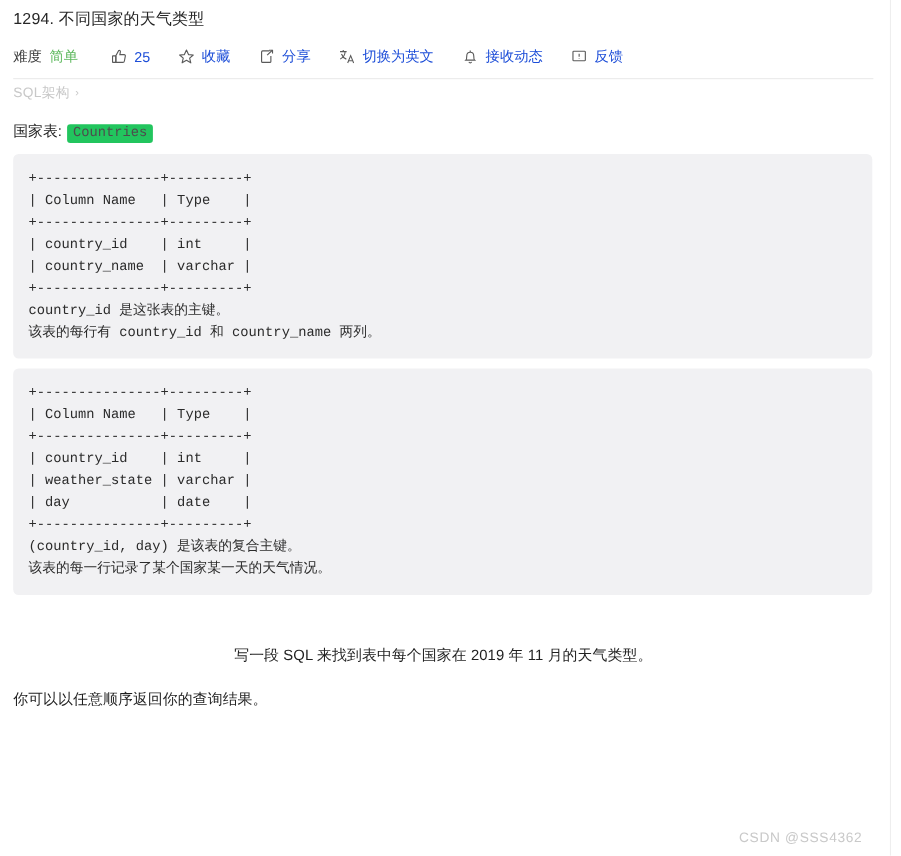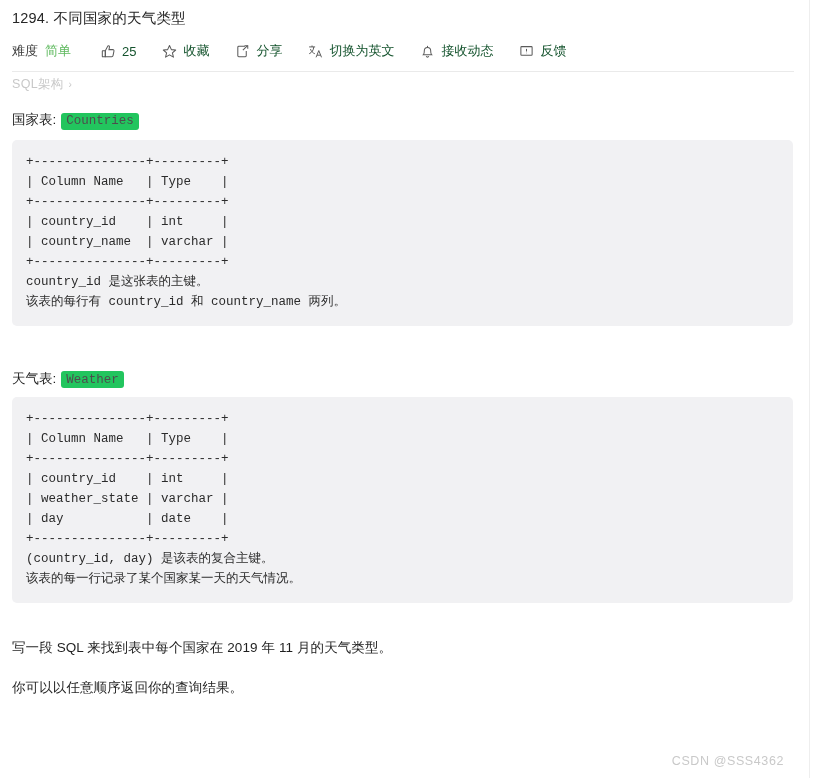--- a/index.html
+++ b/index.html
@@ -50,21 +50,21 @@
   .meta-icon {
     display: inline-flex;
     width: 15px;
     height: 15px;
     margin-right: 6px;
     color: #5a5a5a;
     align-items: center;
     justify-content: center;
   }
   .meta-icon svg { display: block; }
-  .meta-text { color: #14532d; }
+  .meta-text { color: #1d4ed8; }
   .divider {
     height: 1px;
     background: #eaeaea;
     margin-top: 5px;
   }
   
   .schema-toggle {
     font-size: 12.5px;
     color: #c8c8c8;
     margin-top: 4px;
@@ -237,36 +237,32 @@
 
   <div class="codeblock">+---------------+---------+
 | Column Name   | Type    |
 +---------------+---------+
 | country_id    | int     |
 | country_name  | varchar |
 +---------------+---------+
 country_id 是这张表的主键。
 该表的每行有 country_id 和 country_name 两列。</div>
 
-  <div class="tbl-caption" style="margin-top:44px;">
-    <span>天气表:</span>
-    <span class="code-inline">Weather</span>
-  </div>
 
   <div class="codeblock two">+---------------+---------+
 | Column Name   | Type    |
 +---------------+---------+
 | country_id    | int     |
 | weather_state | varchar |
 | day           | date    |
 +---------------+---------+
 (country_id, day) 是该表的复合主键。
 该表的每一行记录了某个国家某一天的天气情况。</div>
 
-  <div class="para" style="margin-top:34px;">写一段 SQL 来找到表中每个国家在 2019 年 11 月的天气类型。</div>
+  <div class="para" style="margin-top:44px;text-align:center;">写一段 SQL 来找到表中每个国家在 2019 年 11 月的天气类型。</div>
 
 
   <div class="para tight">你可以以任意顺序返回你的查询结果。</div>
 
   <div class="watermark">CSDN @SSS4362</div>
 
 </div>
 
 <div class="scroll-rail"></div>
 

